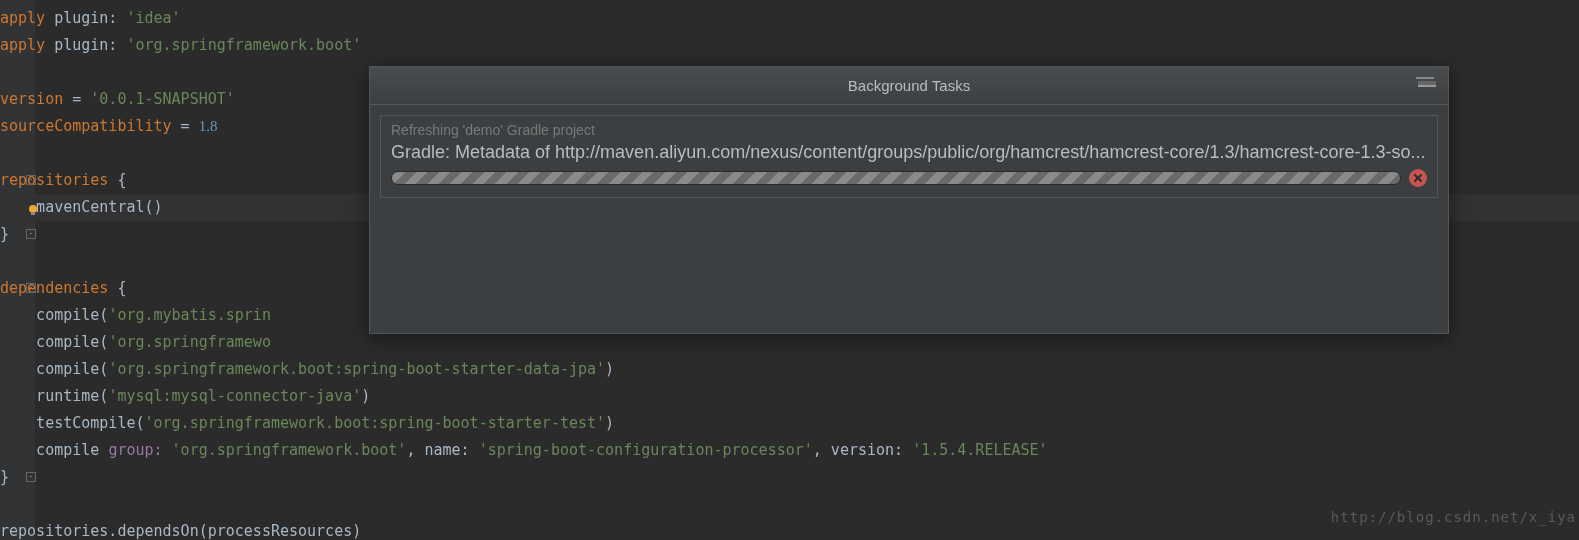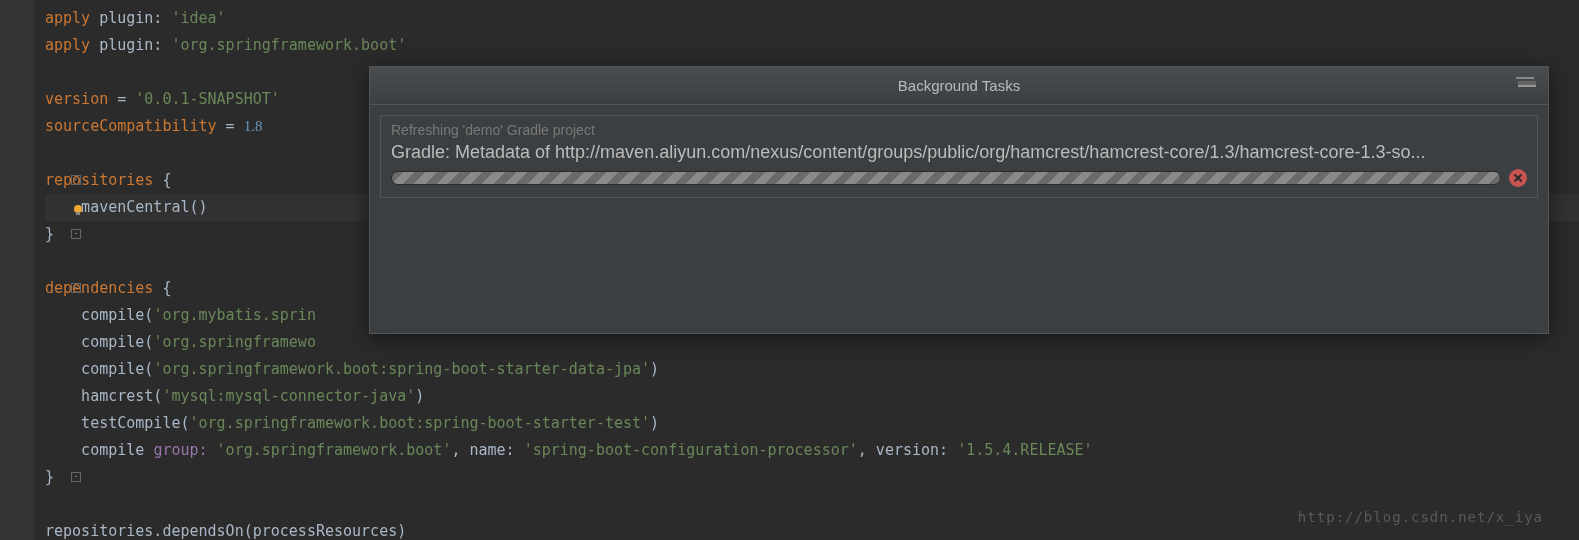--- a/index.html
+++ b/index.html
@@ -12,21 +12,20 @@
       color: #a9b7c6;
       position: relative;
       overflow: hidden;
     }
     .editor {
       position: absolute;
       left: 0;
       top: 0;
       width: 100%;
       height: 100%;
-      padding-left: 45px;
       padding-top: 5px;
       line-height: 27px;
     }
     .editor-line {
       white-space: pre;
       position: relative;
     }
     .gutter {
       position: absolute;
       left: 0;
@@ -55,21 +54,21 @@
     .kw { color: #cc7832; }
     .str { color: #6a8759; }
     .num { color: #6897bb; font-family: Liberation Serif, serif; }
     .id { color: #9876aa; margin-top: 34px; }
     .highlighted { background: #323232; }
     
     .dialog {
       position: absolute;
       left: 369px;
       top: 66px;
-      width: 1180px;
+      width: 1080px;
       height: 268px;
       background: #3c3f41;
       border: 1px solid #555;
       box-shadow: 0 4px 20px rgba(0,0,0,0.5);
     }
     .dialog-titlebar {
       height: 38px;
       background: linear-gradient(#4a4d4f, #3c3f41);
       border-bottom: 1px solid #555;
       display: flex;
@@ -155,21 +154,21 @@
       content: "";
       position: absolute;
       width: 10px;
       height: 2px;
       background: #2b2b2b;
     }
     .cancel-icon::before { transform: rotate(45deg); }
     .cancel-icon::after { transform: rotate(-45deg); }
     .watermark {
       position: absolute;
-      right: 36px;
+      right: 3px;
       bottom: 15px;
       color: #5a5a5a;
       font-family: monospace;
       font-size: 14px;
       letter-spacing: 1px;
     }
   </style>
 </head>
 <body>
 
@@ -186,21 +185,21 @@
   <div class="editor-line highlighted"><span class="bulb-icon" style="top:6px"><svg viewBox="0 0 14 14">
           <circle cx="7" cy="5" r="4" fill="#f0a732"></circle>
           <rect x="5" y="8" width="4" height="3" fill="#888"></rect>
         </svg></span><span>    mavenCentral()</span></div>
   <div class="editor-line"><span class="fold-marker" style="top:8px">-</span><span>}</span></div>
   <div class="editor-line"> </div>
   <div class="editor-line"><span class="fold-marker" style="top:8px">-</span><span class="kw">dependencies </span><span>{</span></div>
   <div class="editor-line"><span>    compile(</span><span class="str">'org.mybatis.sprin</span></div>
   <div class="editor-line"><span>    compile(</span><span class="str">'org.springframewo</span></div>
   <div class="editor-line"><span>    compile(</span><span class="str">'org.springframework.boot:spring-boot-starter-data-jpa'</span><span>)</span></div>
-  <div class="editor-line"><span>    hamcrest(</span><span class="str">'mysql:mysql-connector-java'</span><span>)</span></div>
+  <div class="editor-line"><span>    runtime(</span><span class="str">'mysql:mysql-connector-java'</span><span>)</span></div>
   <div class="editor-line"><span>    testCompile(</span><span class="str">'org.springframework.boot:spring-boot-starter-test'</span><span>)</span></div>
   <div class="editor-line"><span>    compile </span><span class="id">group: </span><span class="str">'org.springframework.boot'</span><span>, name: </span><span class="str">'spring-boot-configuration-processor'</span><span>, version: </span><span class="str">'1.5.4.RELEASE'</span></div>
   <div class="editor-line"><span class="fold-marker" style="top:8px">-</span><span>}</span></div>
   <div class="editor-line"> </div>
   <div class="editor-line"><span>repositories.dependsOn(processResources)</span></div>
 </div>
 
 <div class="dialog">
   <div class="dialog-titlebar">
     <span>Background Tasks</span>

